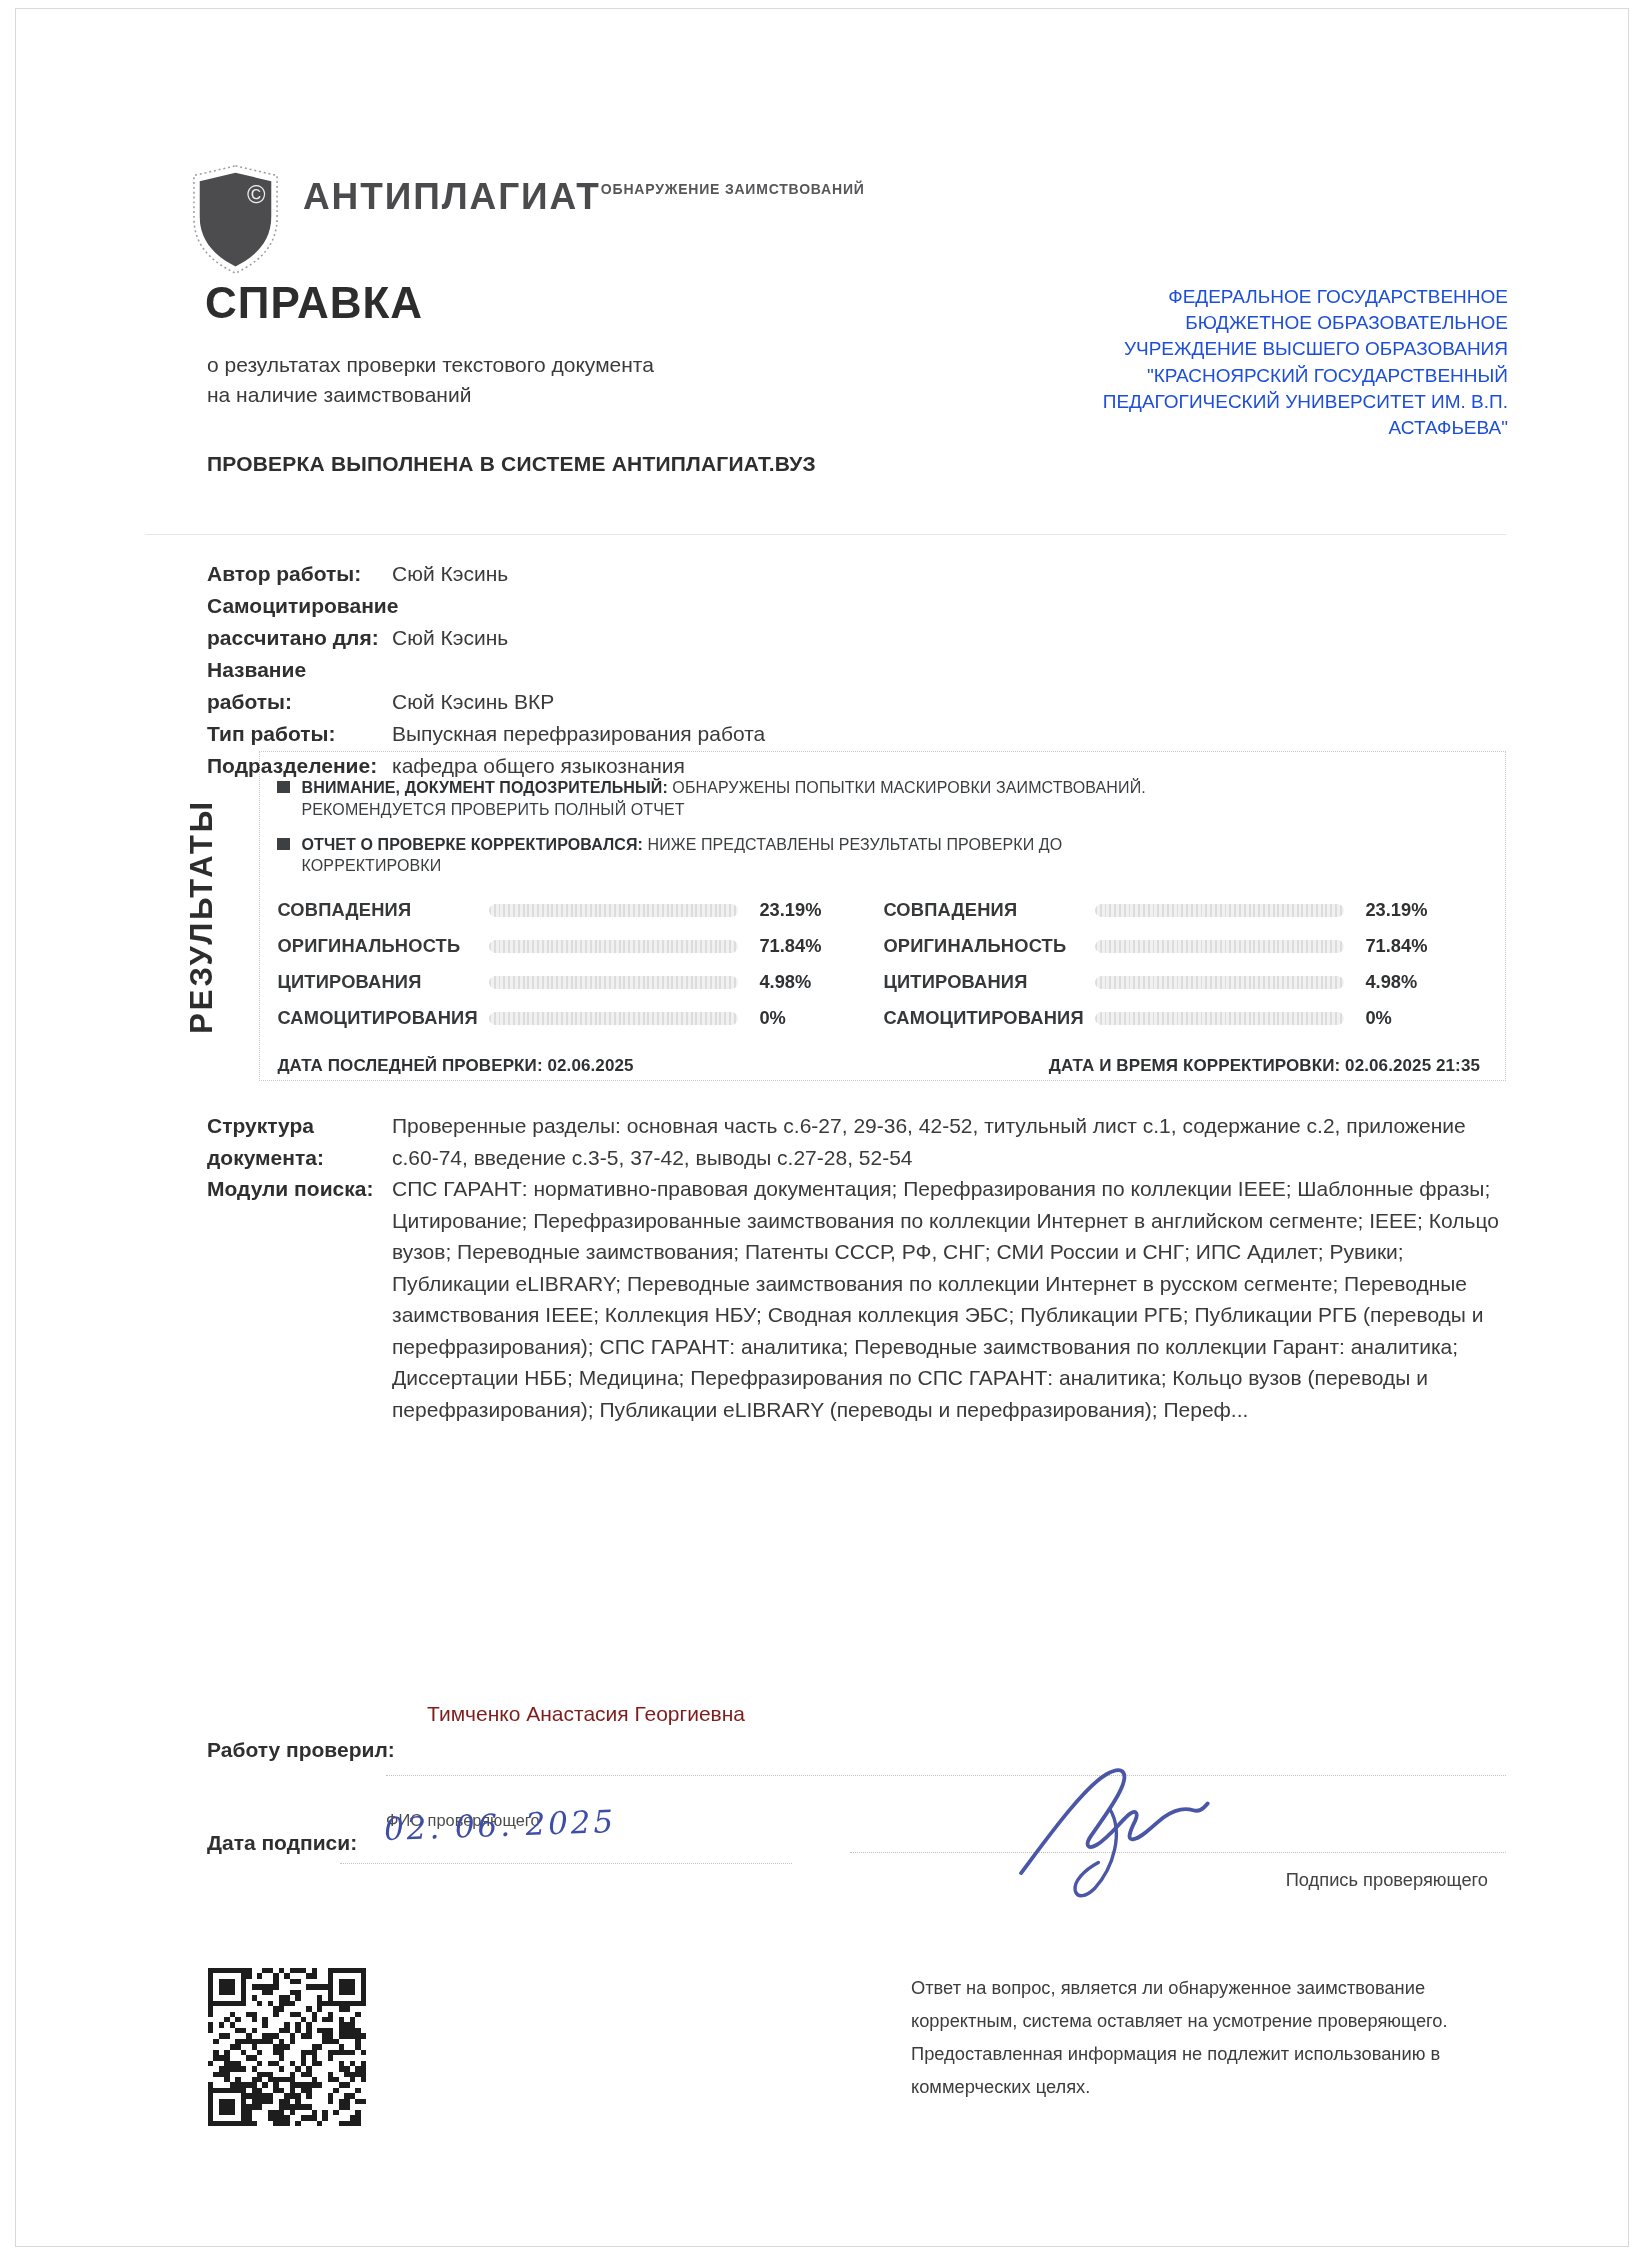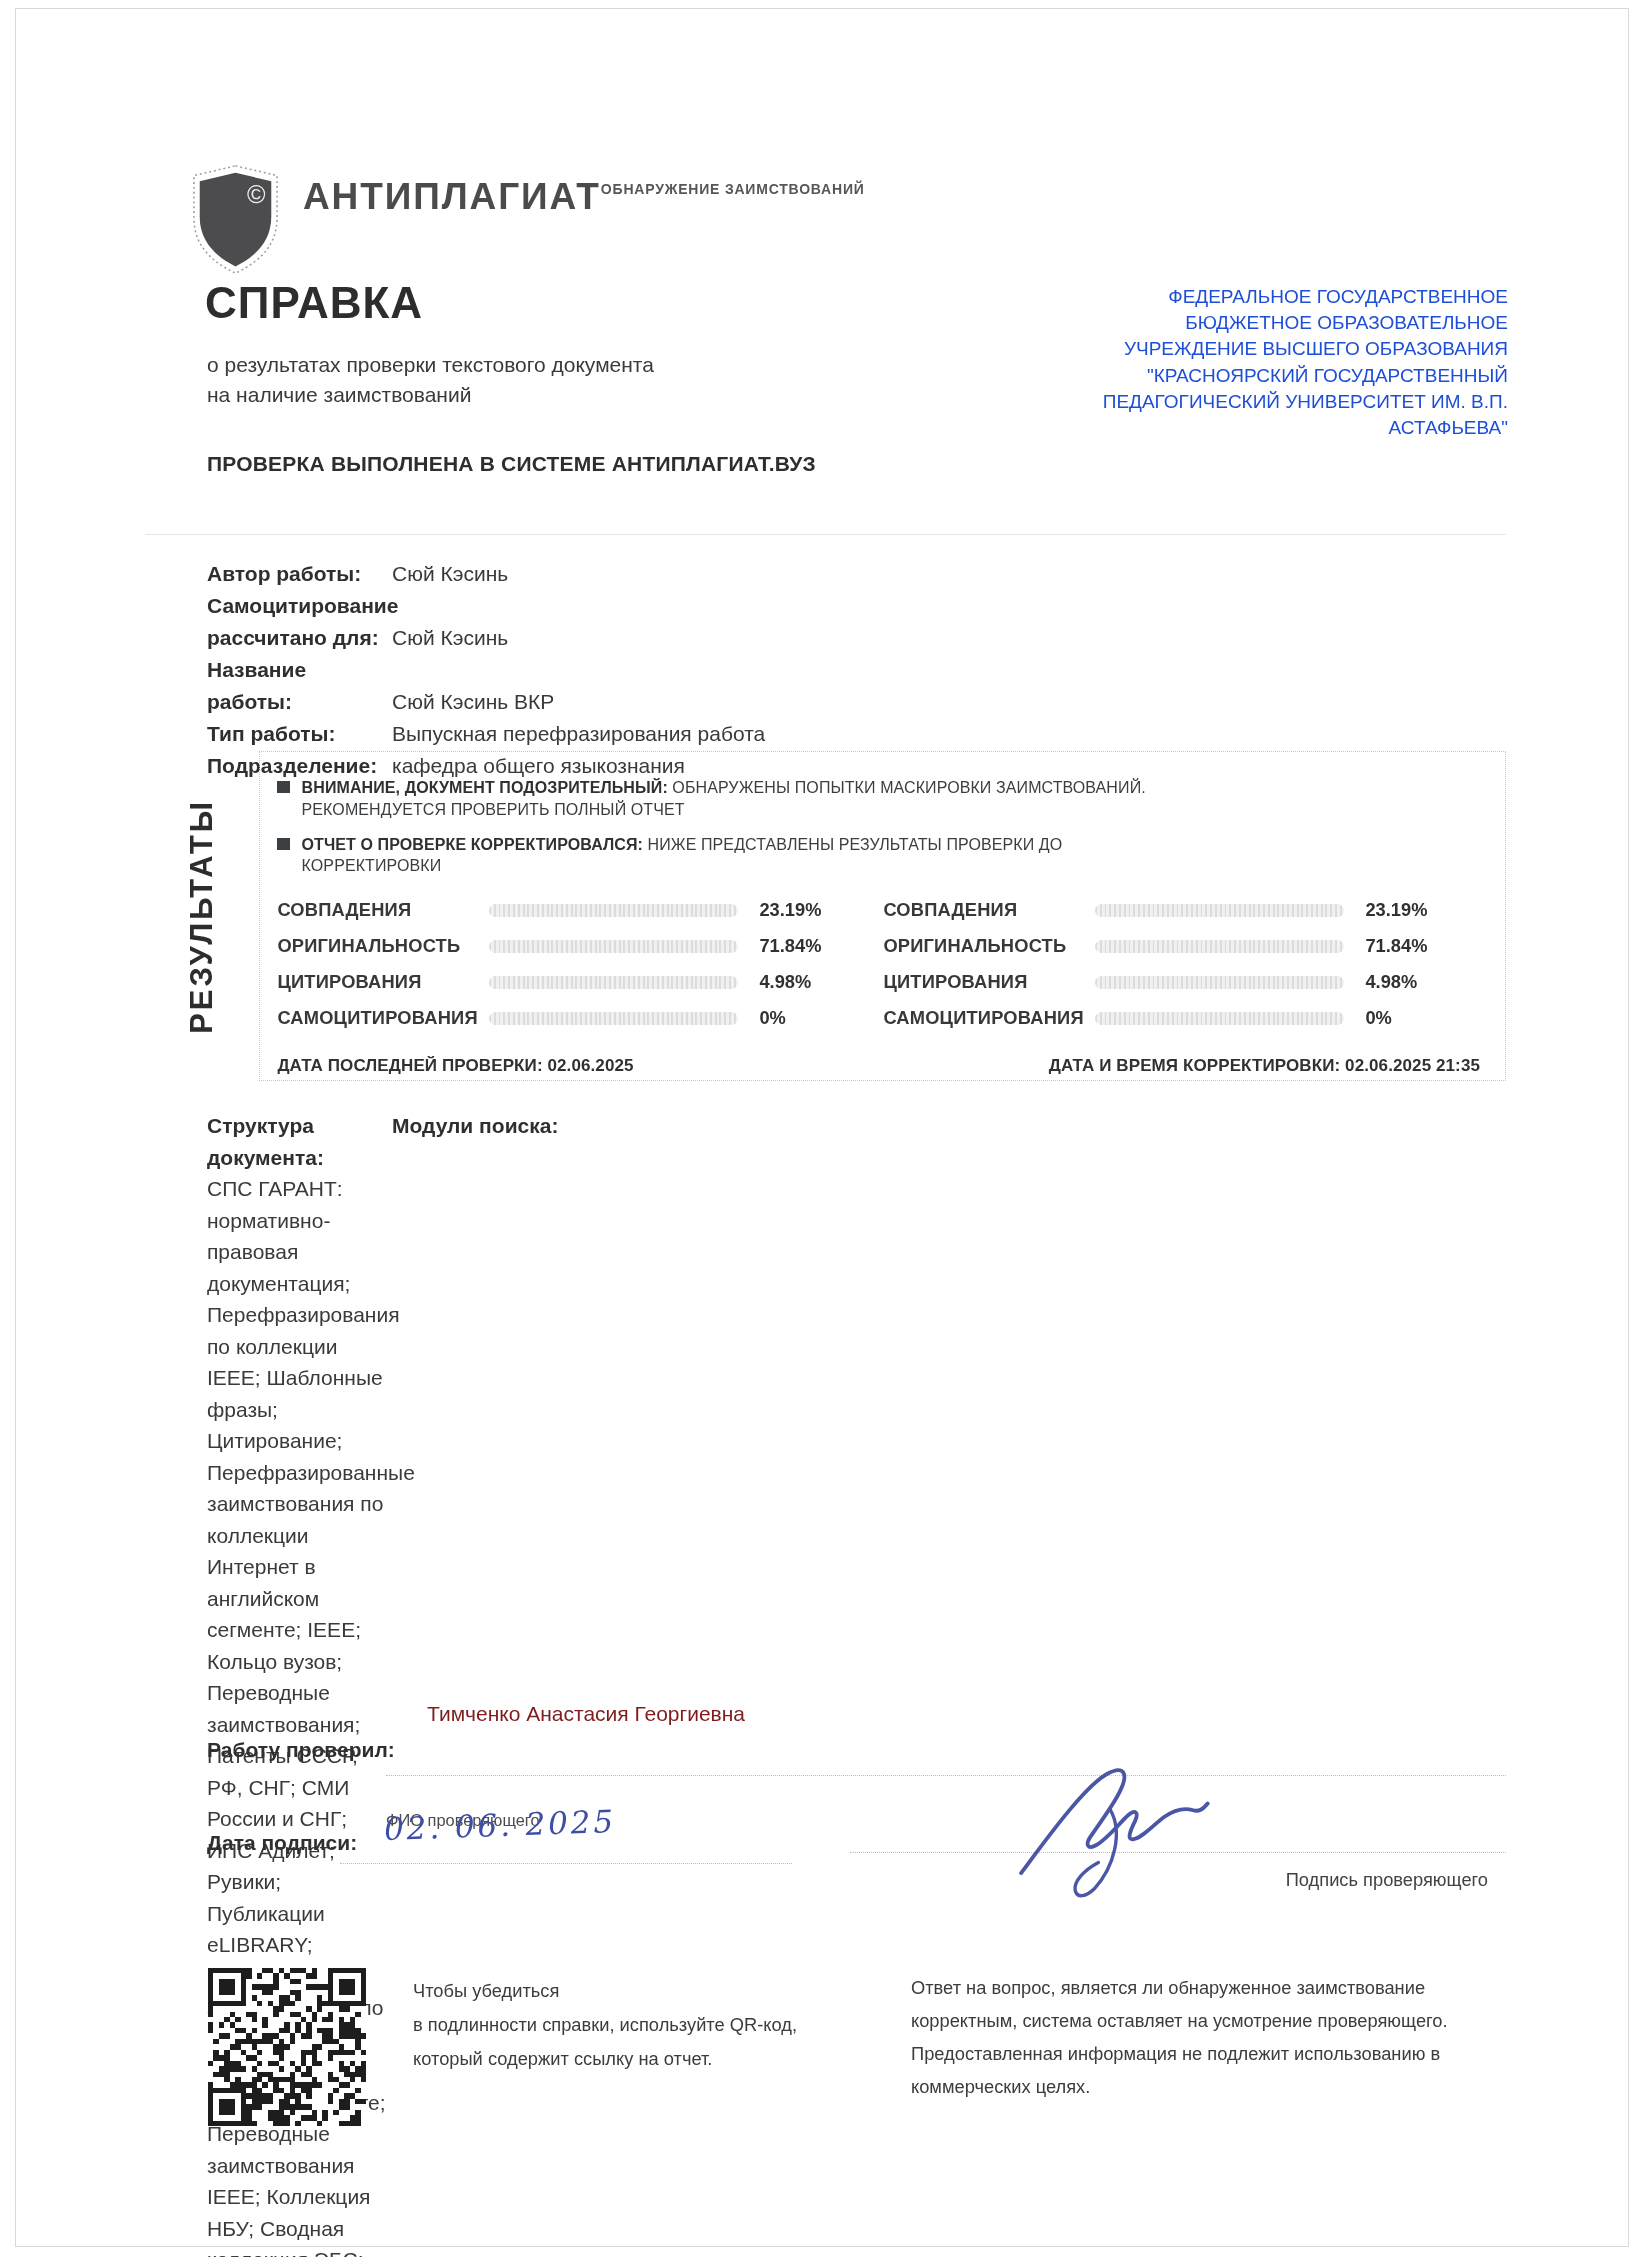--- a/index.html
+++ b/index.html
@@ -183,20 +183,21 @@
 
     <div class="dates">
       <span>ДАТА ПОСЛЕДНЕЙ ПРОВЕРКИ: 02.06.2025</span>
       <span>ДАТА И ВРЕМЯ КОРРЕКТИРОВКИ: 02.06.2025 21:35</span>
     </div>
   </div>
 
   <div class="details">
     <div class="lbl">Структура
 документа:</div>
+    <div class="val">Проверенные разделы: основная часть с.6-27, 29-36, 42-52, титульный лист с.1, содержание с.2, приложение с.60-74, введение с.3-5, 37-42, выводы с.27-28, 52-54</div>
     <div class="lbl">Модули поиска:</div>
     <div class="val">СПС ГАРАНТ: нормативно-правовая документация; Перефразирования по коллекции IEEE; Шаблонные фразы; Цитирование; Перефразированные заимствования по коллекции Интернет в английском сегменте; IEEE; Кольцо вузов; Переводные заимствования; Патенты СССР, РФ, СНГ; СМИ России и СНГ; ИПС Адилет; Рувики; Публикации eLIBRARY; Переводные заимствования по коллекции Интернет в русском сегменте; Переводные заимствования IEEE; Коллекция НБУ; Сводная коллекция ЭБС; Публикации РГБ; Публикации РГБ (переводы и перефразирования); СПС ГАРАНТ: аналитика; Переводные заимствования по коллекции Гарант: аналитика; Диссертации НББ; Медицина; Перефразирования по СПС ГАРАНТ: аналитика; Кольцо вузов (переводы и перефразирования); Публикации eLIBRARY (переводы и перефразирования); Переф...</div>
   </div>
 
   <div class="checked-lbl">Работу проверил:</div>
   <div class="checked-val">Тимченко Анастасия Георгиевна</div>
   <div class="dotline line-fio"></div>
   <div class="checked-cap">ФИО проверяющего</div>
 
   <div class="signdate-lbl">Дата подписи:</div>
@@ -1048,18 +1049,15 @@
       <div class="qd"></div>
       <div></div>
       <div></div>
       <div></div>
       <div class="qd"></div>
       <div class="qd"></div>
       <div class="qd"></div>
       <div class="qd"></div>
       <div></div>
     </div>
-  <div class="qr-caption">Чтобы убедиться
-в подлинности справки, используйте QR-код,
-который содержит ссылку на отчет.</div>
   <div class="disclaimer">Ответ на вопрос, является ли обнаруженное заимствование корректным, система оставляет на усмотрение проверяющего. Предоставленная информация не подлежит использованию в коммерческих целях.</div>
 </div>
 
 
 </body></html>

